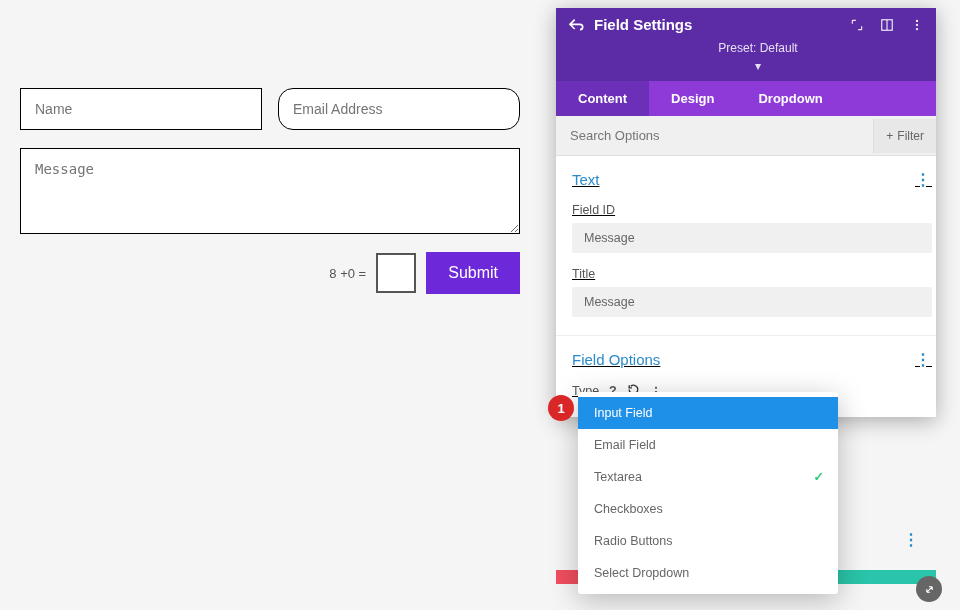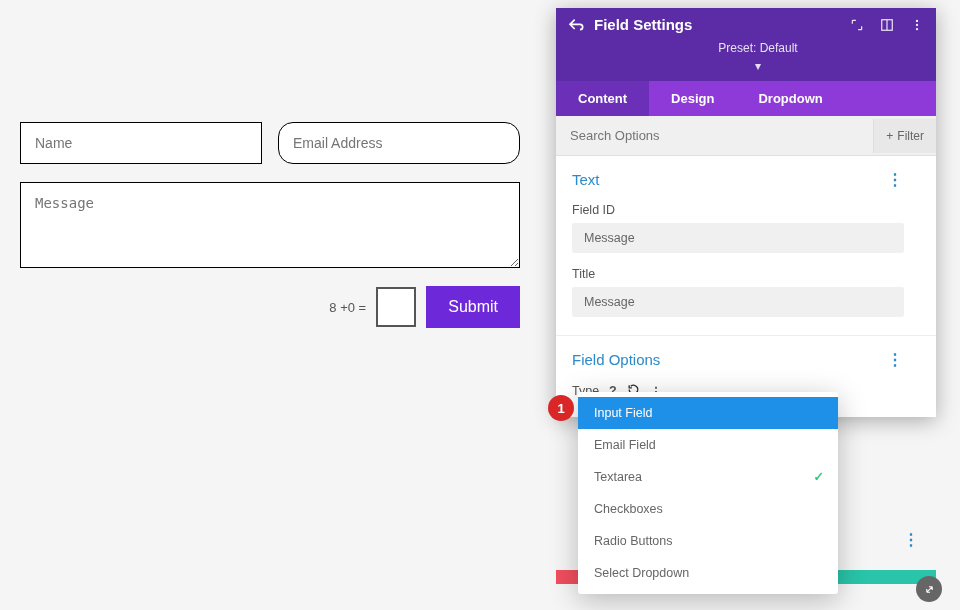--- a/index.html
+++ b/index.html
@@ -1,18 +1,18 @@
 <!DOCTYPE html>
 <html><head>
   <meta charset="utf-8">
   <style>
     * { box-sizing: border-box; margin: 0; padding: 0; }
     body { font-family: -apple-system, BlinkMacSystemFont, 'Segoe UI', Arial, sans-serif; background: #f5f5f5; width: 960px; height: 610px; position: relative; overflow: hidden; }
     
-    .canvas { position: absolute; left: 0; top: 6px; width: 540px; height: 480px; padding: 116px 20px 0 20px; }
+    .canvas { position: absolute; left: 0; top: 0; width: 540px; height: 480px; padding: 88px 20px 0 20px; }
     .form-row { display: flex; gap: 16px; margin-bottom: 18px; }
     .form-input { border: 1px solid #000; padding: 12px 14px; font-size: 14px; color: #555; background: #fff; }
     .form-input.name { flex: 1; }
     .form-input.email { flex: 1; border-radius: 15px; }
     .form-textarea { width: 100%; height: 86px; border: 1px solid #000; padding: 12px 14px; font-size: 14px; color: #555; background: #fff; resize: both; }
     .captcha-row { display: flex; align-items: center; justify-content: flex-end; gap: 10px; margin-top: 14px; }
     .captcha-text { font-size: 13px; color: #555; }
     .captcha-input { width: 40px; height: 40px; border: 2px solid #555; background: #fff; }
     .submit-btn { background: #6d28d9; color: #fff; border: none; padding: 12px 22px; font-size: 16px; cursor: pointer; }
 
@@ -27,21 +27,21 @@
     
     .tabs { display: flex; background: #8e3ad8; }
     .tab { padding: 10px 22px; font-size: 13px; font-weight: 600; color: #fff; cursor: pointer; }
     .tab.active { background: #6b2fb8; }
     
     .search-bar { display: flex; align-items: center; background: #f0f0f0; border-bottom: 1px solid #e0e0e0; }
     .search-input { flex: 1; border: none; background: transparent; padding: 12px 14px; font-size: 13px; color: #888; outline: none; }
     .filter-btn { display: flex; align-items: center; gap: 4px; padding: 10px 12px; border-left: 1px solid #ddd; font-size: 12px; color: #666; cursor: pointer; background: #e8e8e8; }
     
     .panel-body { background: #fff; max-height: 420px; overflow-y: auto; }
-    .section { padding: 14px 32px 18px 16px; border-bottom: 1px solid #eee; }
+    .section { padding: 14px 4px 18px 16px; border-bottom: 1px solid #eee; text-decoration: underline; }
     .section-header { display: flex; align-items: center; justify-content: space-between; margin-bottom: 14px; }
     .section-title { color: #2b8ac9; font-size: 15px; font-weight: 500; }
     .section-menu { color: #2b8ac9; cursor: pointer; font-weight: 700; letter-spacing: 1px; }
     
     .field-label { font-size: 12.5px; color: #555; margin-bottom: 6px; font-weight: 500; }
     .field-input { width: 100%; border: none; background: #f0f0f0; padding: 8px 12px; font-size: 12.5px; color: #666; border-radius: 2px; margin-bottom: 14px; }
     
     .type-row { display: flex; align-items: center; gap: 10px; font-size: 12.5px; color: #555; font-weight: 500; }
     .type-icon { cursor: pointer; font-weight: 700; }
 

